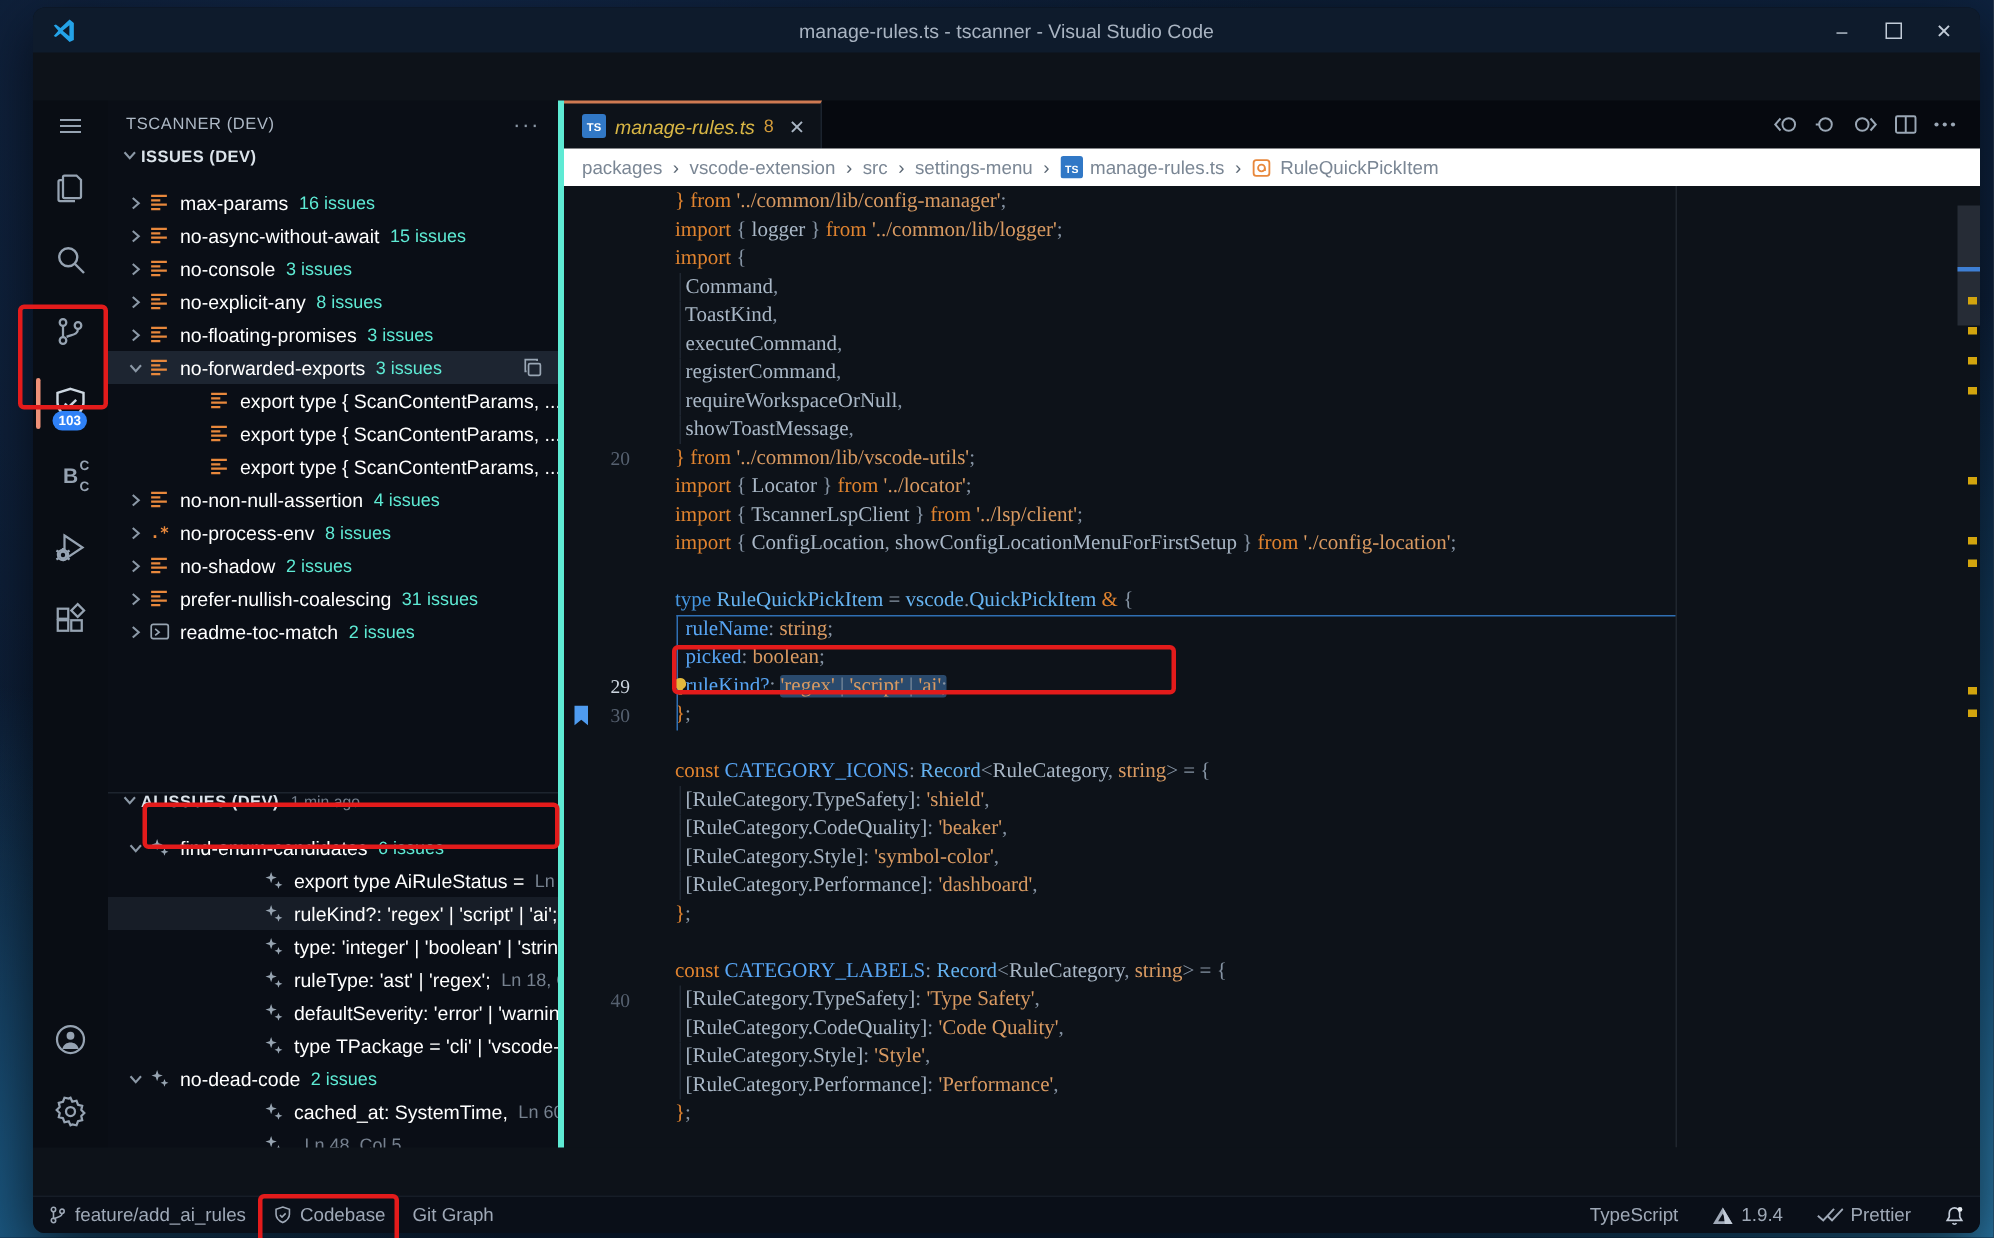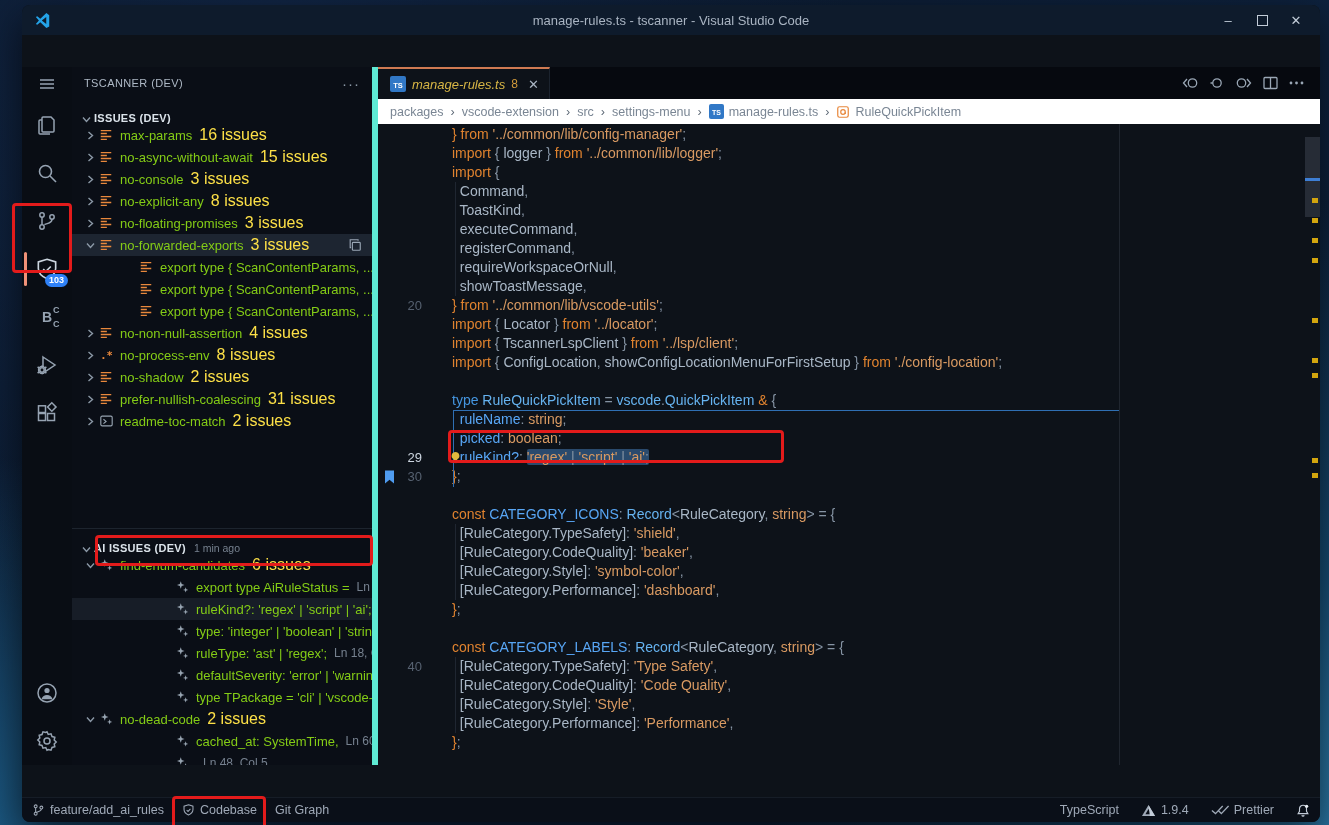--- a/index.html
+++ b/index.html
@@ -18,59 +18,59 @@
   .wctrl{margin-left:auto;display:flex;align-items:center;gap:14px;padding-right:14px;z-index:2}
   .wbtn{width:20px;height:20px;display:flex;align-items:center;justify-content:center;color:#c2ccd8;font-size:13px;cursor:pointer}
   .maxbox{width:9px;height:9px;border:1.2px solid #c2ccd8;display:inline-block}
   
   .main{flex:1;display:flex;min-height:0}
   .activity{width:50px;background:#090d14;flex:none;display:flex;flex-direction:column;align-items:stretch;position:relative}
   .aicon{height:48px;display:flex;align-items:center;justify-content:center;color:#96a3b2;position:relative;cursor:pointer}
   .aicon:first-child{height:34px}
   .aicon.active{color:#d8e1ea}
   .aicon.active::before{content:"";position:absolute;left:2px;top:7px;bottom:7px;width:3px;background:#ef9178;border-radius:2px}
-  .abadge{position:absolute;right:4px;bottom:6px;background:#2f81f7;color:#fff;font-size:9px;font-weight:700;
+  .abadge{position:absolute;right:14px;bottom:6px;background:#2f81f7;color:#fff;font-size:9px;font-weight:700;
     border-radius:9px;padding:1px 4px;line-height:11px}
   .aspacer{flex:1}
   .bc{font-weight:700;font-size:14px;position:relative;color:#96a3b2}
   .bc i{font-style:normal;font-size:9px;position:absolute;left:11px}
   .bc i.t{top:-4px}.bc i.b{bottom:-4px}
   
-  .sidebar{width:300px;background:#0a0e16;flex:none;border-right:6px solid #5eead4;display:flex;flex-direction:column;font-size:13px;color:#c6cfd9}
+  .sidebar{width:300px;background:#0a0e16;flex:none;border-right:4px solid #5eead4;display:flex;flex-direction:column;font-size:13px;color:#c6cfd9}
   .sb-head{height:32px;flex:none;display:flex;align-items:center;padding:0 12px;color:#aeb9c6;font-size:11px;letter-spacing:.4px}
   .sb-more{margin-left:auto;color:#8b98a6;font-size:15px;letter-spacing:1px;cursor:pointer}
   .tree{flex:1;overflow:hidden;position:relative}
-  .sec-head{height:25px;display:flex;align-items:flex-end;padding-left:6px;font-weight:700;font-size:11px;color:#dbe3ea;letter-spacing:.3px;cursor:pointer}
+  .sec-head{height:25px;display:flex;align-items:flex-start;padding-left:6px;font-weight:700;font-size:11px;color:#dbe3ea;letter-spacing:.3px;cursor:pointer}
   .sec-head .meta{font-weight:400;color:#76818f;font-size:10.5px;margin-left:8px;letter-spacing:0}
   .sec-head.divided{border-top:1px solid #1d242e;margin-top:96px}
   .row{height:22px;display:flex;align-items:center;cursor:pointer;white-space:nowrap;overflow:hidden}
   .row.sel{background:#1d2531}
   .row.sel2{background:#171d27}
   .chev{width:16px;flex:none;display:flex;justify-content:center;color:#8b98a6}
   .ticon{width:16px;flex:none;display:flex;justify-content:center;margin-right:6px}
-  .tlabel{color:#84cc16}
-  .tcount{color:#fde047;font-size:16px;margin-left:7px}
+  .tlabel{color:#ffffff}
+  .tcount{color:#5eead4;font-size:12px;margin-left:7px}
   .tmeta{color:#76818f;font-size:12px;margin-left:7px}
   .rowcopy{margin-left:auto;margin-right:10px;color:#9aa7b5}
   .lv1{padding-left:10px}.lv2{padding-left:50px}.lv3{padding-left:86px}
   
   .edcol{flex:1;display:flex;flex-direction:column;min-width:0;background:#0d1219}
   .tabbar{height:32px;flex:none;background:#06090f;display:flex;align-items:stretch}
   .tab{display:flex;align-items:center;gap:6px;padding:0 10px 0 12px;background:#0d1219;border-top:2px solid #cf7a52;
     border-right:1px solid #1b232e;cursor:pointer}
   .tab .fname{font-style:italic;color:#d8b645;font-size:13px}
   .tab .fbadge{color:#d29a3a;font-size:12px}
   .tab .tclose{color:#aab6c4;font-size:13px;margin-left:4px;cursor:pointer}
   .navicons{margin-left:auto;display:flex;align-items:center;gap:11px;padding-right:16px;color:#9aa7b5}
   .navicons span{cursor:pointer;display:flex}
   .crumbs{height:25px;flex:none;display:flex;align-items:center;padding-left:12px;font-size:12.5px;color:#7a8694;gap:7px;background:#ffffff}
   .crumb{display:flex;align-items:center;gap:5px;cursor:pointer}
   .csep{color:#5c6875}
   
-  .editor-view{flex:1;position:relative;overflow:hidden;font-family:Liberation Sans, sans-serif;font-size:14px}
+  .editor-view{flex:1;position:relative;overflow:hidden;font-family:Liberation Serif, serif;font-size:14px}
   .code{position:absolute;left:0;top:1px;right:0}
   .cl{height:19px;line-height:19px;display:flex;white-space:pre}
   .ln{width:44px;flex:none;text-align:right;color:#566170;font-size:13px}
   .ln.cur{color:#cdd6e0}
   .lt{padding-left:30px;position:relative}
   .lt.g::before{content:"";position:absolute;left:33px;top:0;bottom:0;width:1px;background:#1f2631}
   .tk-k{color:#e0832f}.tk-s{color:#d99a62}.tk-b{color:#4596e0}.tk-t{color:#66b3f0}
   .tk-p{color:#58a6f5}.tk-d{color:#a9b7c6}.tk-u{color:#8593a3}
   .selspan{background:#2a4a6d;border-radius:2px}
   .ruler{position:absolute;left:741px;top:0;bottom:0;width:1px;background:#20262f}

